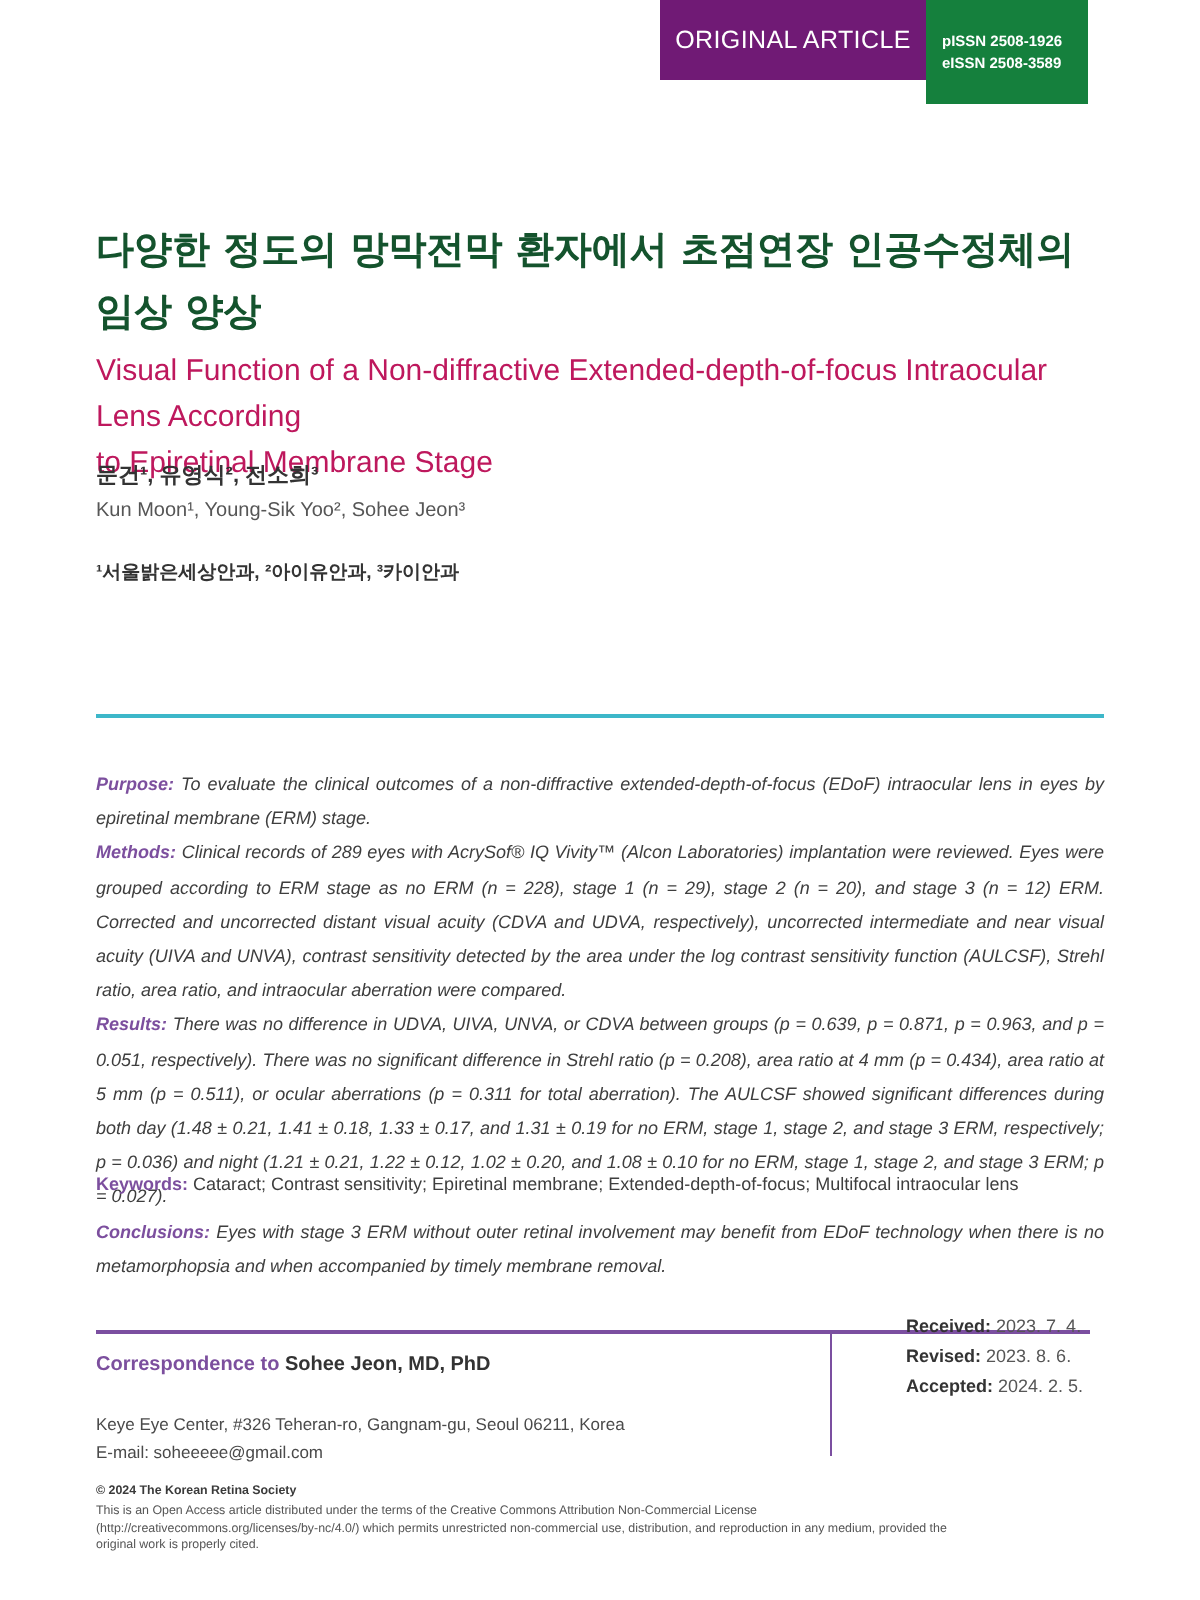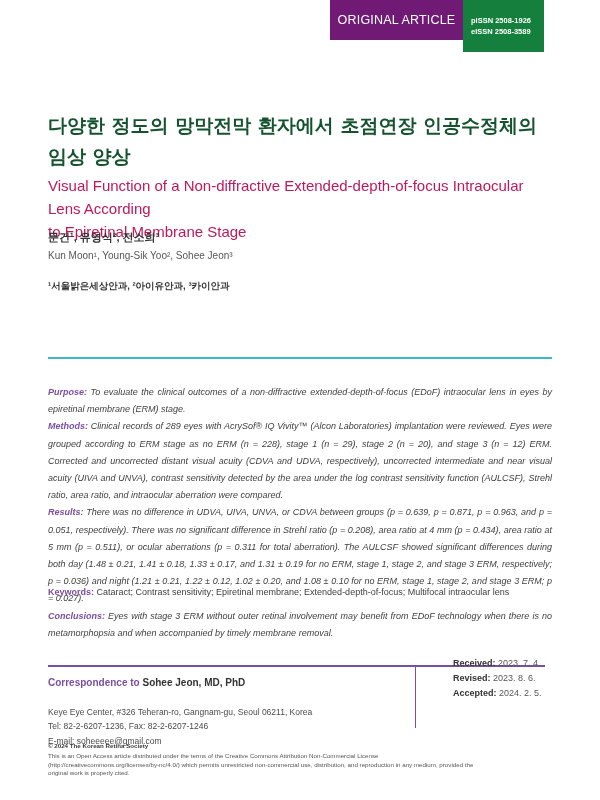--- a/index.html
+++ b/index.html
@@ -144,21 +144,20 @@
   <div class="keywords">
     <span class="sec-label">Keywords:</span><span> Cataract; Contrast sensitivity; Epiretinal membrane; Extended-depth-of-focus; Multifocal intraocular lens</span>
   </div>
 
   <div class="rule-purple"></div>
   <div class="divider-vertical"></div>
 
   <div class="correspondence">
     <div class="corr-head"><span class="corr-label">Correspondence to</span><span> Sohee Jeon, MD, PhD</span></div>
     <div>Keye Eye Center, #326 Teheran-ro, Gangnam-gu, Seoul 06211, Korea</div>
-    <div>Tel: 82-2-6207-1236, Fax: 82-2-6207-1246</div>
     <div>E-mail: soheeeee@gmail.com</div>
   </div>
 
   <div class="dates">
     <div><span class="date-label">Received:</span><span> 2023. 7. 4.</span></div>
     <div><span class="date-label">Revised:</span><span> 2023. 8. 6.</span></div>
     <div><span class="date-label">Accepted:</span><span> 2024. 2. 5.</span></div>
   </div>
 
   <div class="footer">

